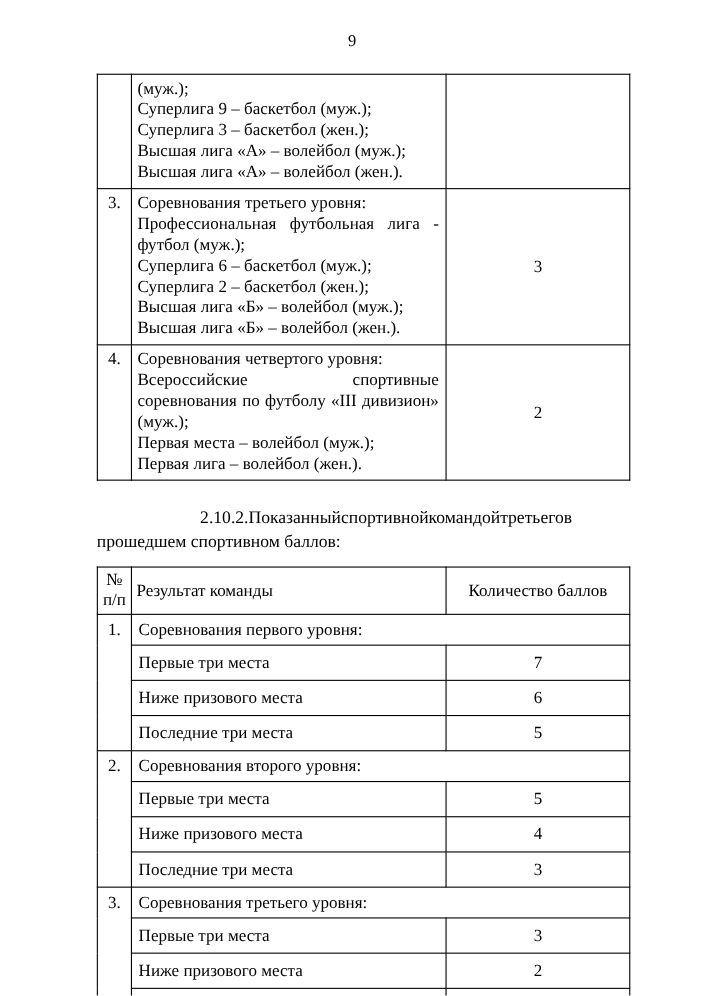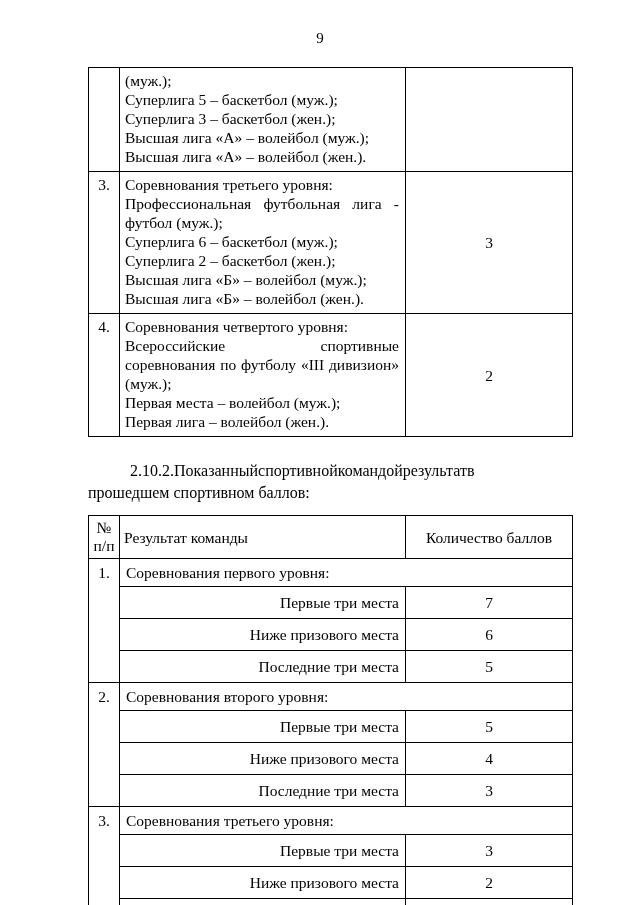--- a/index.html
+++ b/index.html
@@ -42,50 +42,50 @@
   .t1 .pts { width: 167px; text-align: center; vertical-align: middle; padding: 2px; }
 
   
   .para {
     margin: 23px 0 12px 0;
     font-size: 16px;
     line-height: 21px;
   }
   .para .l1 {
     display: flex;
-    justify-content: flex-start;
+    justify-content: center;
     padding-left: 42px;
   }
   .para .l2 { margin-top: 1px; }
 
   
   .t2 .hnum { width: 31px; text-align: center; vertical-align: middle; padding: 3px 1px; line-height: 18px; }
   .t2 .hres { width: 286px; text-align: left; vertical-align: middle; padding: 9px 4px; }
   .t2 .hpts { width: 167px; text-align: center; vertical-align: middle; padding: 9px 4px; }
   .t2 .gnum { width: 31px; text-align: center; vertical-align: top; padding: 4px 1px; }
   .t2 .gtitle { text-align: left; padding: 4px 6px; margin-left: 32px; }
-  .t2 .label { width: 286px; text-align: right; padding: 6px 6px; }
+  .t2 .label { width: 286px; text-align: left; padding: 6px 6px; }
   .t2 .val { width: 167px; text-align: center; vertical-align: middle; padding: 6px 2px; }
 </style>
 </head>
 <body>
 
 <div class="page">
 
   <div class="page-number">9</div>
 
   <div class="content">
 
     <table class="t1">
       <tbody>
           <tr>
         <td class="num"></td>
         <td class="txt">
           <div>(муж.);</div>
-          <div>Суперлига 5 – баскетбол (муж.);</div>
+          <div>Суперлига 9 – баскетбол (муж.);</div>
           <div>Суперлига 3 – баскетбол (жен.);</div>
           <div>Высшая лига «А» – волейбол (муж.);</div>
           <div>Высшая лига «А» – волейбол (жен.).</div>
         </td>
         <td class="pts"></td>
       </tr>
       <tr>
         <td class="num">3.</td>
         <td class="txt">
           <div>Соревнования третьего уровня:</div>
@@ -109,21 +109,21 @@
       </tr>
     </tbody>
       </table>
 
     <div class="para">
       <div class="l1">
         <span>2.10.2.</span>
         <span>Показанный</span>
         <span>спортивной</span>
         <span>командой</span>
-        <span>результат</span>
+        <span>третьего</span>
         <span>в</span>
       </div>
       <div class="l2">прошедшем спортивном баллов:</div>
     </div>
 
     <table class="t2">
       <tbody>
           <tr>
         <td class="hnum">
           <div>№</div>

